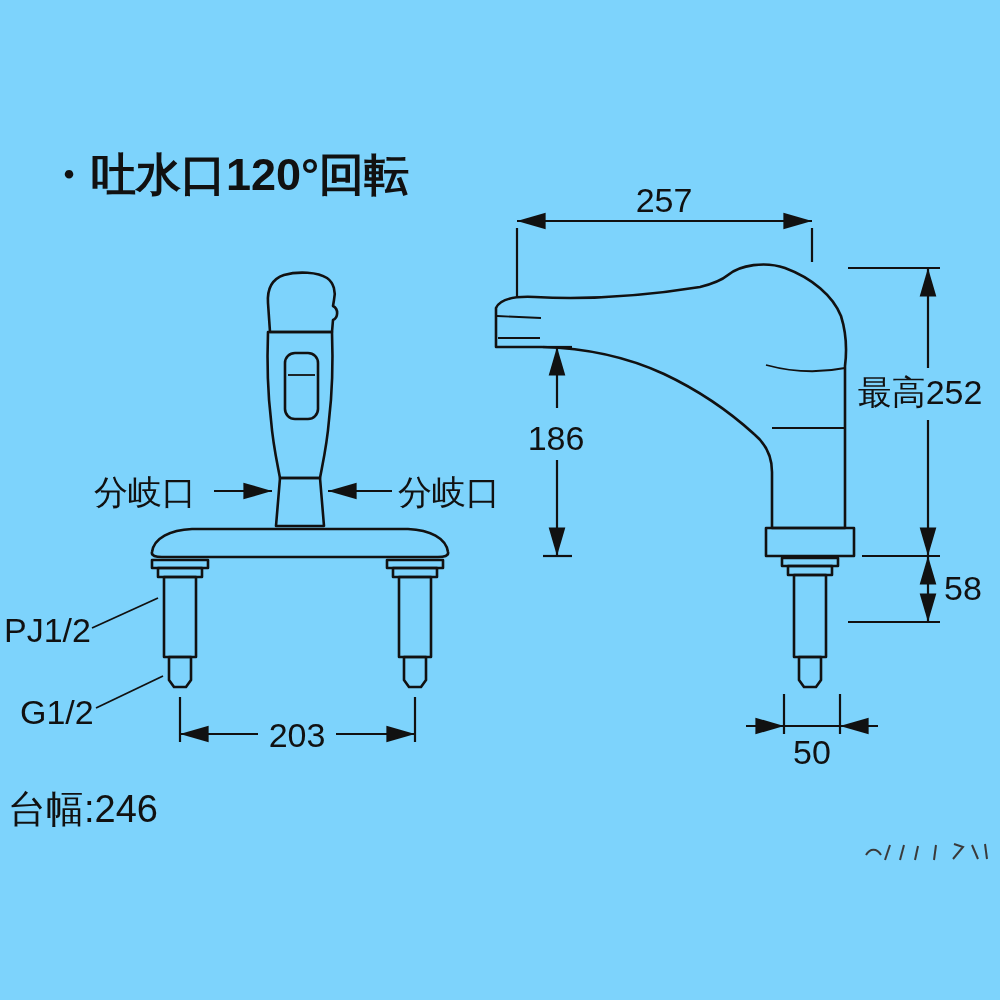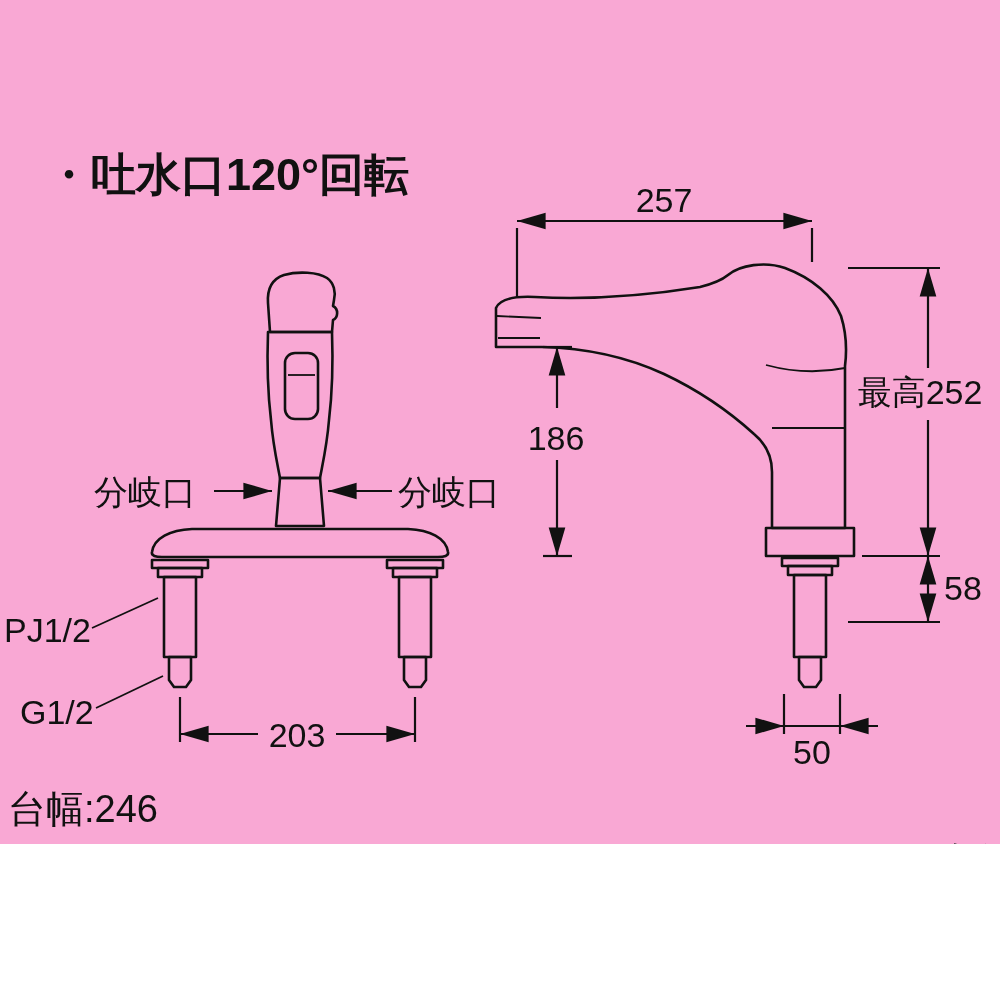--- a/index.html
+++ b/index.html
@@ -1,16 +1,16 @@
 <!DOCTYPE html>
 <html><head>
 <meta charset="utf-8">
 <style>
   html,body{margin:0;padding:0;background:#ffffff;}
-  .stage{position:relative;width:1000px;height:844px;background:#f9a8d4;overflow:hidden;}
+  .stage{position:relative;width:1000px;height:1000px;background:#7dd3fc;overflow:hidden;}
   svg{display:block;}
   .ln{fill:none;stroke:#111111;stroke-width:2.6;stroke-linejoin:round;stroke-linecap:round;}
   .dim{fill:none;stroke:#111111;stroke-width:2.2;stroke-linecap:butt;}
   .thin{fill:none;stroke:#111111;stroke-width:1.8;}
   .artifact{fill:none;stroke:#3a3a3a;stroke-width:2;}
   text{fill:#111111;font-family:"Liberation Sans","DejaVu Sans",sans-serif;}
   .t34{font-size:34px;}
   .t38{font-size:38px;}
   .title{font-size:45px;font-weight:700;}
 </style>

